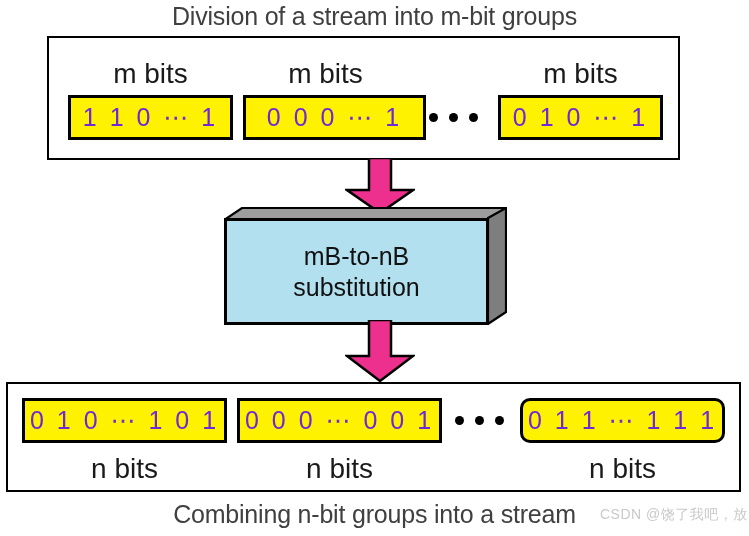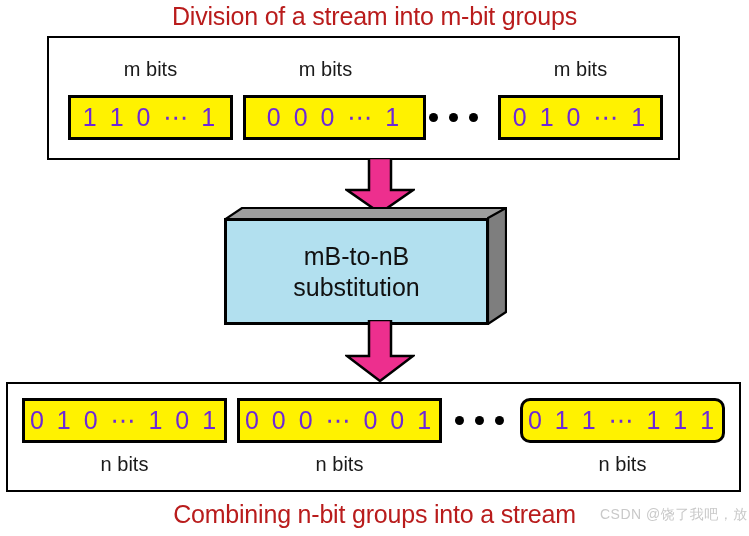--- a/index.html
+++ b/index.html
@@ -23,21 +23,21 @@
     height: 536px;
   }
 
   
   .caption {
     position: absolute;
     width: 749px;
     text-align: center;
     font-size: 25px;
     letter-spacing: -0.2px;
-    color: #b91c1c;
+    color: #404040;
     white-space: nowrap;
   }
   #caption-top { top: 2px; }
   #caption-bottom { top: 500px; }
 
   
   .group-box {
     position: absolute;
     background: #ffffff;
     border: 2px solid #000000;
@@ -66,21 +66,21 @@
     align-items: center;
     justify-content: center;
     font-size: 25px;
     letter-spacing: 3px;
     color: #6d28d9;
     white-space: nowrap;
   }
   .bit-label {
     position: absolute;
     text-align: center;
-    font-size: 20px;
+    font-size: 28px;
     color: #1a1a1a;
     white-space: nowrap;
   }
 
   
   #top-cell-0 { left: 68px;  top: 95px; width: 165px; height: 45px; }
   #top-cell-1 { left: 243px; top: 95px; width: 183px; height: 45px; }
   #top-cell-2 { left: 498px; top: 95px; width: 165px; height: 45px; }
   #top-label-0 { left: 68px;  top: 58px; width: 165px; }
   #top-label-1 { left: 243px; top: 58px; width: 165px; }

